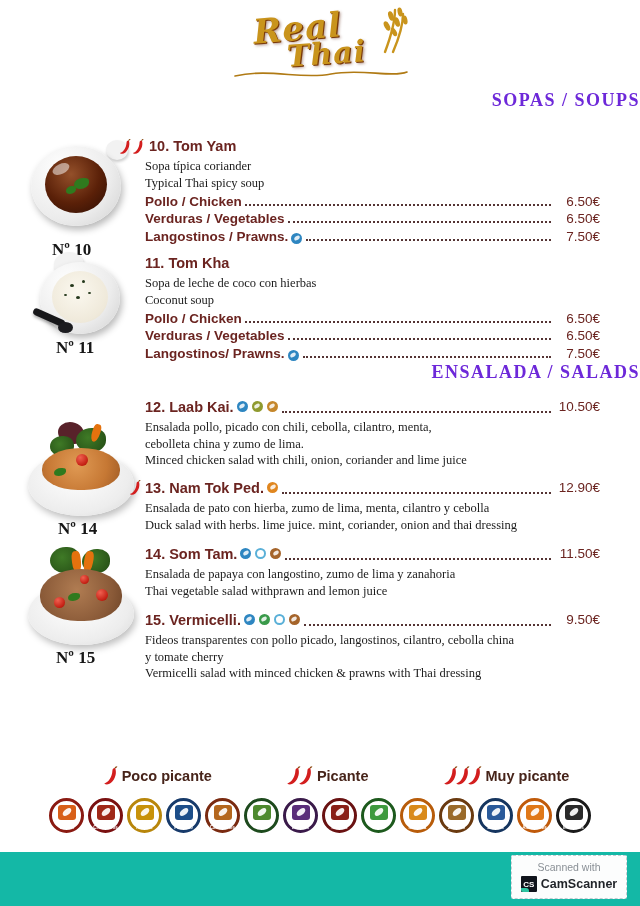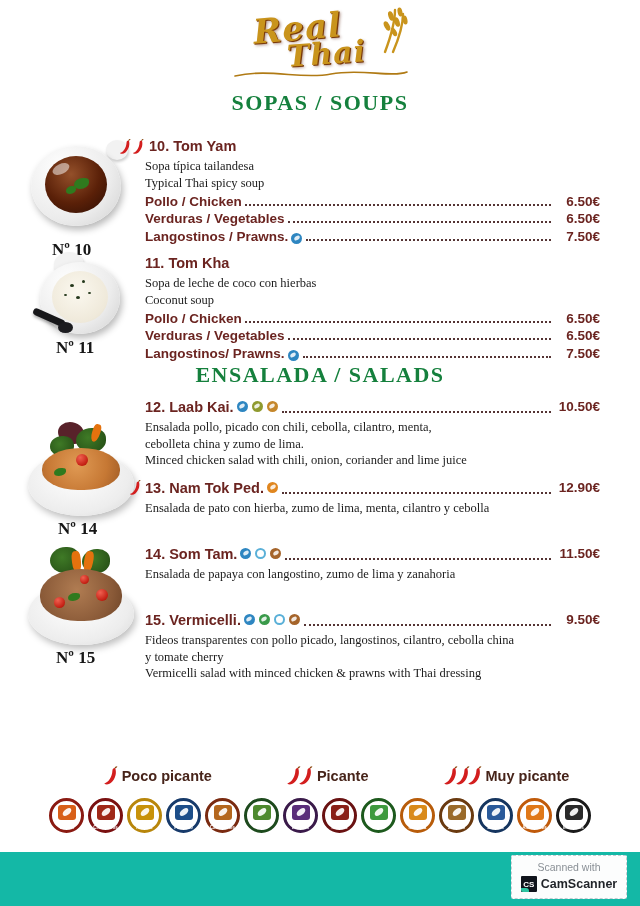--- a/index.html
+++ b/index.html
@@ -20,36 +20,36 @@
   .logo-word2{
     position:absolute;left:62px;top:30px;
     font-family:"DejaVu Serif",serif;font-style:italic;font-weight:bold;font-size:30px;
     color:#c9941c;text-shadow:1px 1px 0 #7a3a0a,2px 2px 3px rgba(90,30,10,.45);
     transform:rotate(-4deg);letter-spacing:1px;
   }
   .wheat{position:absolute;right:6px;top:0;}
   .flourish{position:absolute;left:6px;bottom:-2px;}
   
   .section-title{
-    position:absolute;left:0;right:0;text-align:center;
-    font-family:"Liberation Serif",serif;font-weight:bold;font-size:22px;
-    color:#15803d;letter-spacing:1.5px;
+    position:absolute;left:0;right:0;text-align:right;
+    font-family:"Liberation Serif",serif;font-weight:bold;font-size:18px;
+    color:#6d28d9;letter-spacing:1.5px;
   }
   
   .soup-item,.salad-item{position:absolute;left:145px;width:455px;}
   .title-row{display:flex;align-items:center;height:20px;margin-bottom:2px;}
   .item-title{font-weight:bold;font-size:14.5px;color:#6b2420;white-space:nowrap;}
   .desc{
     font-family:"Liberation Serif",serif;font-size:12.5px;line-height:16.5px;
     color:#1b1b1b;
   }
   .variant{display:flex;align-items:flex-end;height:17.5px;color:#6b2420;font-weight:bold;font-size:13.5px;}
   .v-label{white-space:nowrap;}
   .leader{flex:1;border-bottom:2px dotted #553434;margin:0 3px 3px 3px;min-width:20px;}
-  .price{min-width:46px;text-align:right;color:#6b2420;font-weight:bold;font-size:13.5px;}
+  .price{min-width:46px;text-align:right;color:#6b2420;font-weight:normal;font-size:13.5px;}
   .salad-title-row{display:flex;align-items:center;height:19px;margin-bottom:3px;}
   .salad-title-row .leader{align-self:flex-end;}
   
   .chili{display:inline-block;width:12px;height:17px;margin-right:1px;}
   .chili-group{display:inline-flex;margin-left:-26px;margin-right:4px;}
   .chili-single{display:inline-flex;margin-left:-16px;margin-right:3px;}
   .legend-chili{display:inline-flex;}
   .legend-chili .chili{width:15px;height:21px;margin-right:-3px;}
   
   .dot{display:inline-block;width:11px;height:11px;border-radius:50%;margin:0 1px 0 3px;position:relative;flex:0 0 auto;}
@@ -158,21 +158,21 @@
     <path d="M10.8 3.2 C11 1.8 12.2 1 13.5 1.2 C13.2 2.6 12 3.4 10.8 3.2 Z" fill="#8a4a12"></path>
   </svg>
 
   <svg class="chili" viewBox="0 0 14 20">
     <path d="M11.5 3 C13 7 12 13 7.5 17 C5 19 2.5 19 1 17.5 C5.5 16.5 8.5 11 8.8 5.5 C8.9 3.8 9.8 2.8 11.5 3 Z" fill="#d31e1e"></path>
     <path d="M10.8 3.2 C11 1.8 12.2 1 13.5 1.2 C13.2 2.6 12 3.4 10.8 3.2 Z" fill="#8a4a12"></path>
   </svg>
 </span>
     <span class="item-title">10. Tom Yam</span>
   </div>
-  <div class="desc">Sopa típica tailandesa</div>
+  <div class="desc">Sopa típica coriander</div>
   <div class="desc">Typical Thai spicy soup</div>
   <div class="variant">
     <span class="v-label">Pollo / Chicken</span>
     <span class="leader"></span>
     <span class="price">6.50€</span>
   </div>
   <div class="variant">
     <span class="v-label">Verduras / Vegetables</span>
     <span class="leader"></span>
     <span class="price">6.50€</span>
@@ -258,32 +258,34 @@
     <path d="M11.5 3 C13 7 12 13 7.5 17 C5 19 2.5 19 1 17.5 C5.5 16.5 8.5 11 8.8 5.5 C8.9 3.8 9.8 2.8 11.5 3 Z" fill="#d31e1e"></path>
     <path d="M10.8 3.2 C11 1.8 12.2 1 13.5 1.2 C13.2 2.6 12 3.4 10.8 3.2 Z" fill="#8a4a12"></path>
   </svg>
 </span>
     <span class="item-title">13. Nam Tok Ped.</span>
     <span class="dot" style="background-color: rgb(224, 134, 31);"></span>
     <span class="leader"></span>
     <span class="price">12.90€</span>
   </div>
   <div class="desc">Ensalada de pato con hierba, zumo de lima, menta, cilantro y cebolla</div>
+  <div class="desc">Duck salad with herbs. lime juice. mint, coriander, onion and thai dressing</div>
 </div>
 
 <div class="salad-item" style="top:544px">
   <div class="salad-title-row">
     <span class="item-title">14. Som Tam.</span>
     <span class="dot" style="background-color: rgb(46, 134, 193);"></span>
     <span class="dot ring" style="border-color: rgb(90, 176, 216);"></span>
     <span class="dot" style="background-color: rgb(165, 100, 42);"></span>
     <span class="leader"></span>
     <span class="price">11.50€</span>
   </div>
   <div class="desc">Ensalada de papaya con langostino, zumo de lima y zanahoria</div>
+  <div class="desc">Thai vegetable salad withprawn and lemon juice</div>
 </div>
 
 <div class="salad-item" style="top:610px">
   <div class="salad-title-row">
     <span class="item-title">15. Vermicelli.</span>
     <span class="dot" style="background-color: rgb(46, 134, 193);"></span>
     <span class="dot" style="background-color: rgb(58, 154, 74);"></span>
     <span class="dot ring" style="border-color: rgb(90, 176, 216);"></span>
     <span class="dot" style="background-color: rgb(165, 100, 42);"></span>
     <span class="leader"></span>

